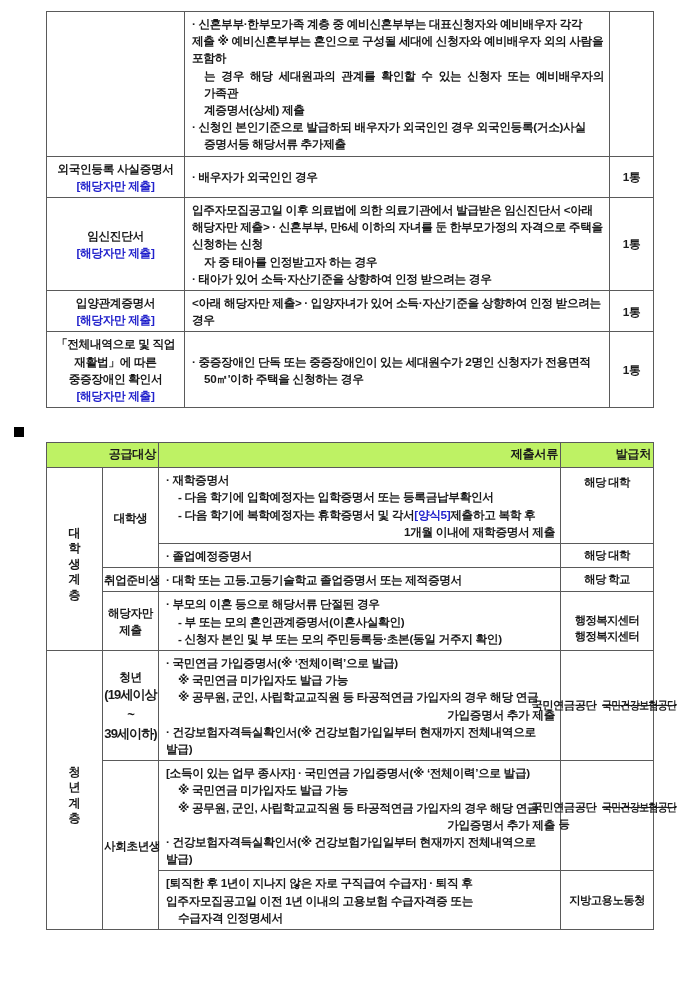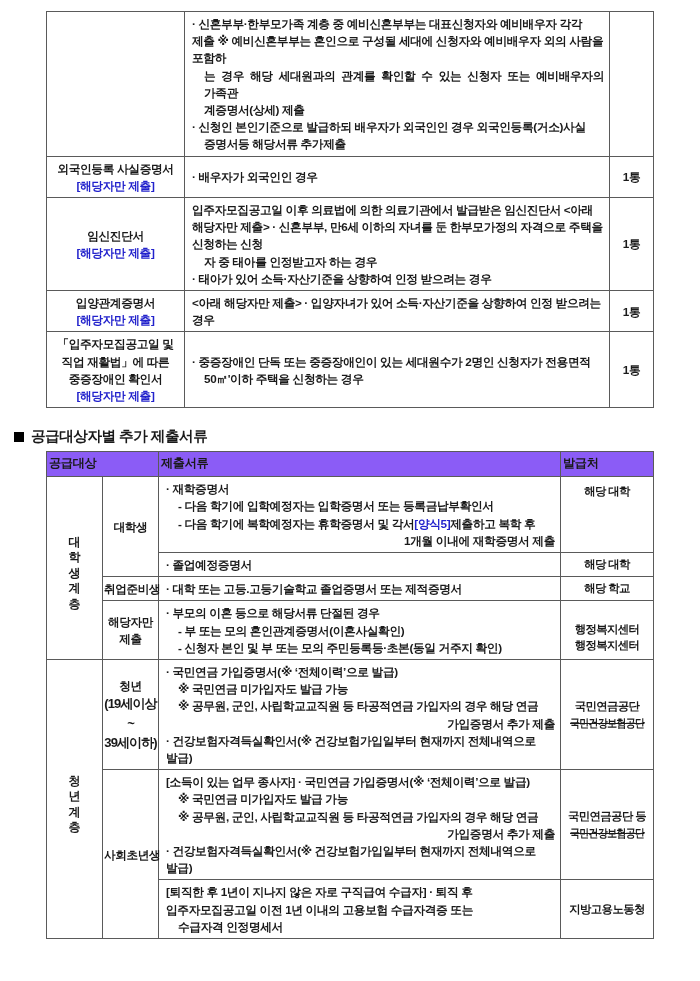--- a/index.html
+++ b/index.html
@@ -83,22 +83,22 @@
   .sq {
     width: 10px; height: 10px;
     background: #000;
     display: inline-block;
     flex: 0 0 auto;
   }
 
   
   .tbl-supply { }
   .tbl-supply th {
-    background: #8b5cf6;
-    text-align: left;
+    background: #bef264;
+    text-align: right;
     font-size: 12.2px;
     font-weight: 700;
     padding: 3px 2px;
   }
   .th-target { width: 112px; }
   .th-issuer { width: 93px; }
   .vcell {
     width: 30px;
     text-align: center;
     padding: 2px 1px;
@@ -134,21 +134,20 @@
   .issuer-top { vertical-align: top; padding-top: 6px; }
   .issuer-bot { vertical-align: bottom; padding-bottom: 5px; }
   .strike {
     text-decoration: line-through;
     display: inline-block;
     transform: scaleX(0.86);
     transform-origin: center;
   }
   .sp-between {
     display: flex;
-    flex-direction: column;
     justify-content: center;
     height: 100%;
   }
   .blue-b { color: #2222cc; font-weight: 700; }
   .bk-b { font-weight: 700; }
 </style>
 </head>
 <body>
 
 <div class="page">
@@ -203,37 +202,36 @@
         </td>
         <td class="c-desc">
           <span class="ln">&lt;아래 해당자만 제출&gt;</span>
           <span class="ln">· 입양자녀가 있어 소득·자산기준을 상향하여 인정 받으려는 경우</span>
         </td>
         <td class="c-qty">1통</td>
       </tr>
 
       <tr>
         <td class="c-name">
-          <span class="ln">「입주자모집공고일 및</span>
+          <span class="ln">「전체내역으로 및</span>
           <span class="ln">직업 재활법」에 따른</span>
           <span class="ln">중증장애인 확인서</span>
           <span class="note-blue">[해당자만 제출]</span>
         </td>
         <td class="c-desc">
           <span class="ln jst">· 중증장애인 단독 또는 중증장애인이 있는 세대원수가 2명인 신청자가 전용면적</span>
           <span class="ln ind1">50㎡'이하 주택을 신청하는 경우</span>
         </td>
         <td class="c-qty">1통</td>
       </tr>
     </tbody>
   </table>
 
   <div class="sec-head">
     <span class="sq"></span>
-    <span>공급대상자별 추가 제출서류</span>
   </div>
 
   <table class="tbl-supply">
     <thead>
       <tr>
         <th class="th-target" colspan="2">공급대상</th>
         <th>제출서류</th>
         <th class="th-issuer">발급처</th>
       </tr>
     </thead>

